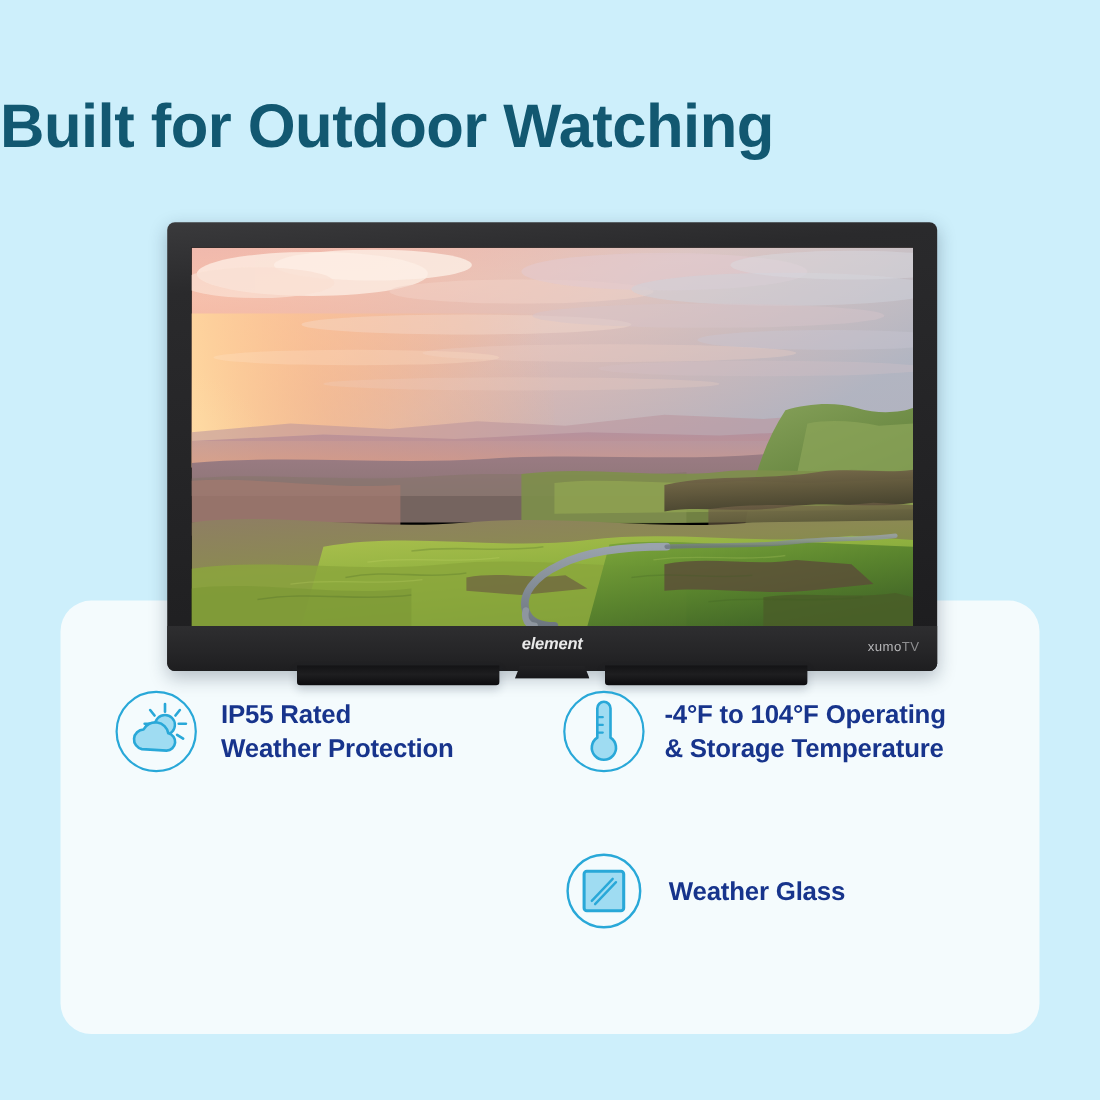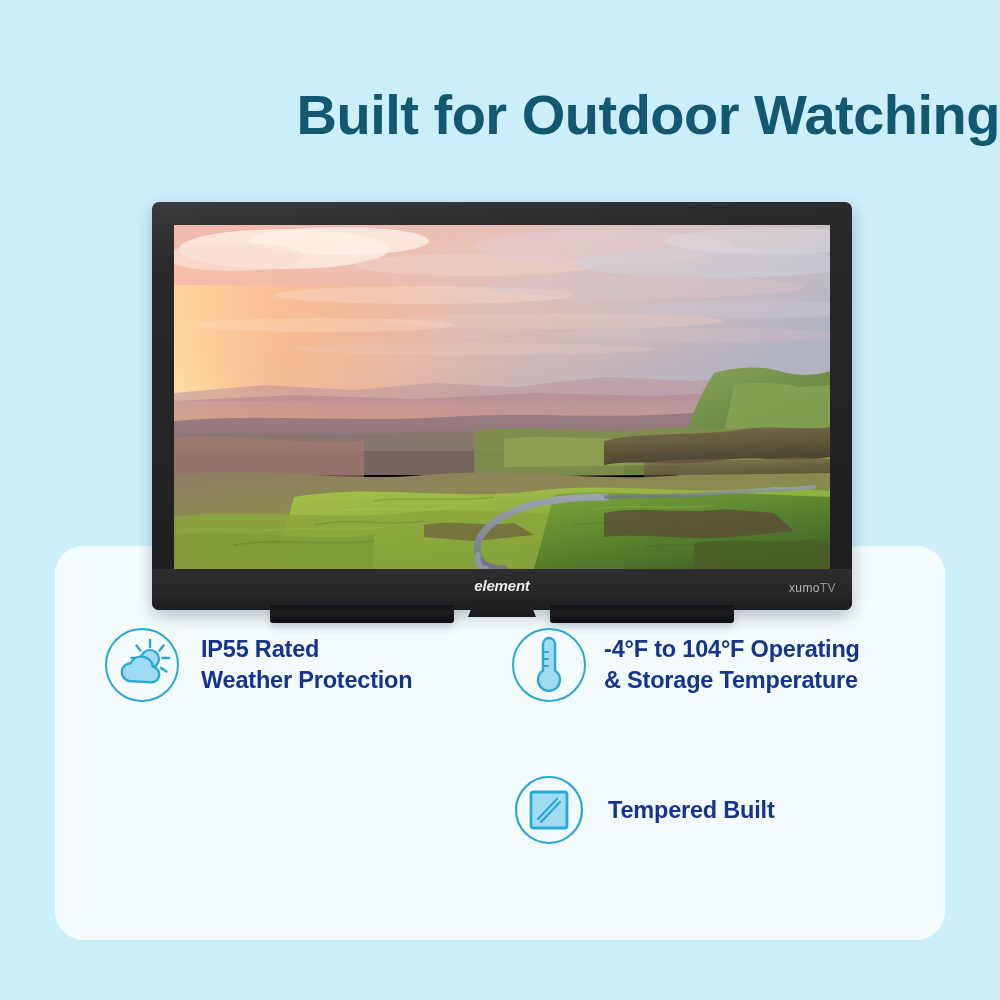--- a/index.html
+++ b/index.html
@@ -14,21 +14,21 @@
     overflow: hidden;
     position: relative;
   }
 
   
   #headline {
     position: absolute;
     top: 84px;
     left: 0;
     width: 1000px;
-    text-align: right;
+    text-align: left;
     font-size: 56px;
     font-weight: bold;
     letter-spacing: -0.5px;
     color: #125871;
     line-height: 1.1;
     white-space: nowrap;
   }
 
   
   #feature-panel {
@@ -353,15 +353,15 @@
     <div class="feature-icon">
       <svg viewBox="0 0 78 78" width="78" height="78" xmlns="http://www.w3.org/2000/svg">
         <circle cx="39" cy="39" r="33" fill="none" stroke="#29a8d8" stroke-width="2.2"></circle>
         <rect x="21" y="21" width="36" height="36" rx="2.5" fill="#9fdcf2" stroke="#29a8d8" stroke-width="2.8"></rect>
         <g stroke="#29a8d8" stroke-width="2.2" stroke-linecap="round">
           <line x1="28" y1="48" x2="47" y2="28"></line>
           <line x1="31" y1="51" x2="50" y2="31"></line>
         </g>
       </svg>
     </div>
-    <div class="feature-text">Tempered Built</div>
+    <div class="feature-text">Weather Glass</div>
   </div>
 </div>
 
 </body></html>

